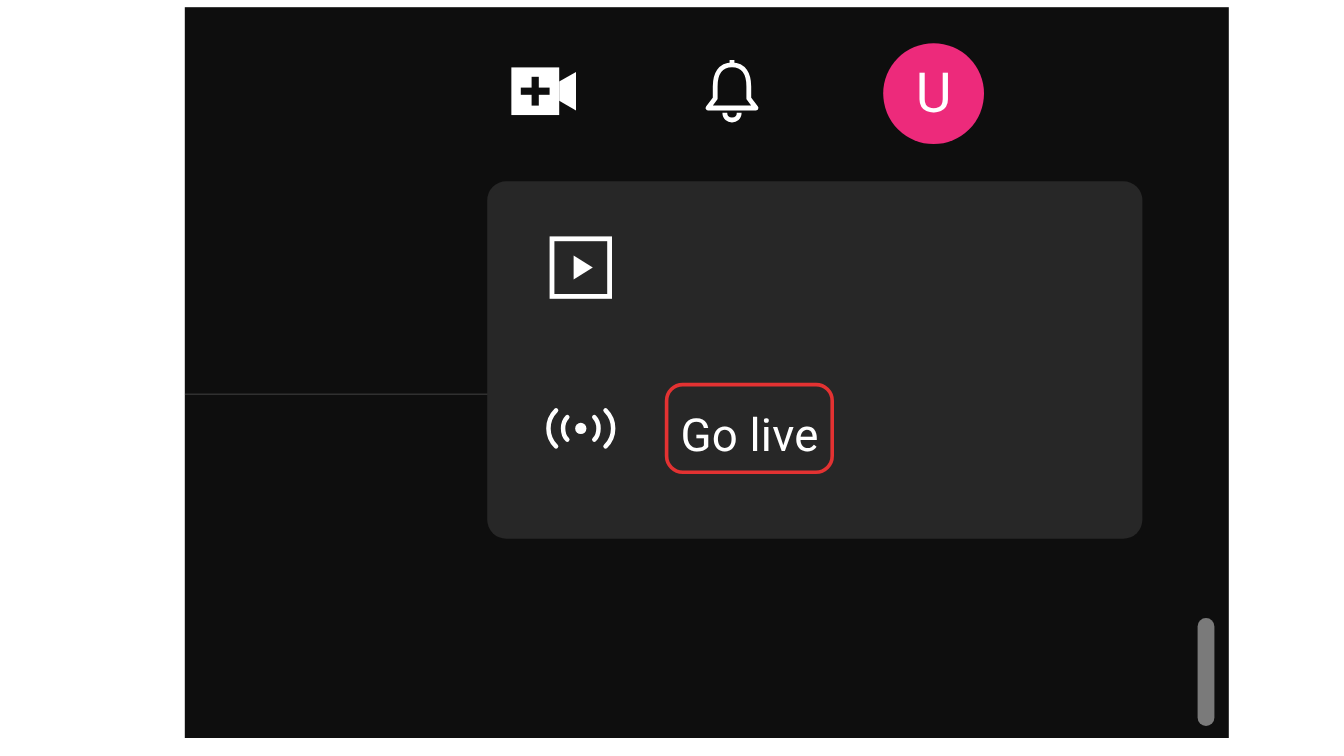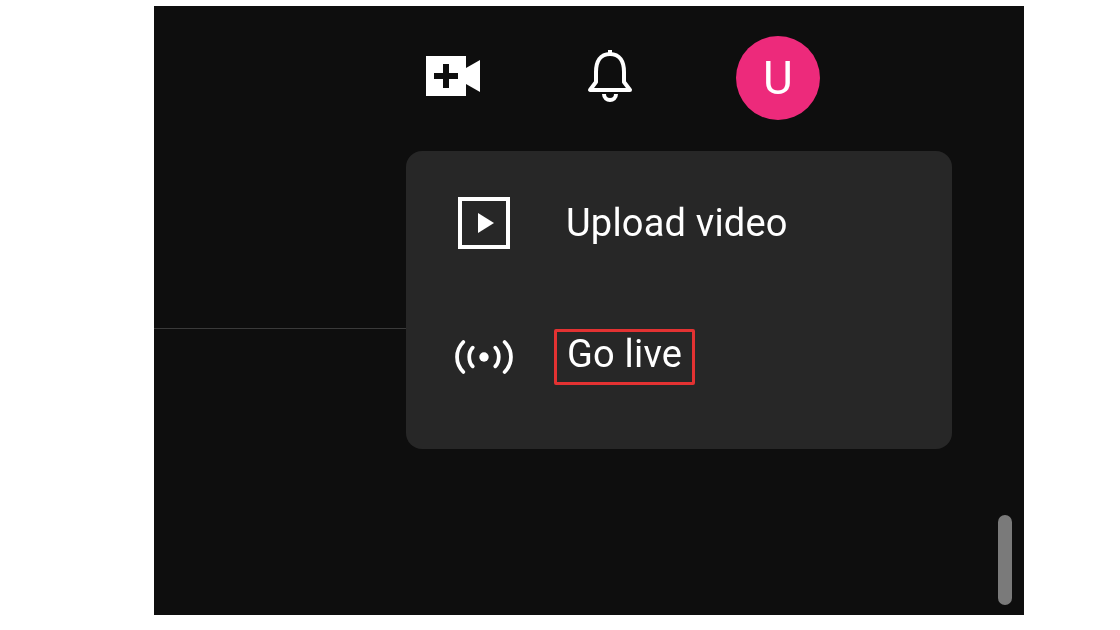--- a/index.html
+++ b/index.html
@@ -67,22 +67,22 @@
       width:60px; height:60px;
       display:flex; align-items:center; justify-content:center;
     }
     .menu-item .label {
       font-size:38px;
       font-weight:400;
       letter-spacing:0.2px;
     }
     .highlight-box {
       border:3px solid #e33232;
-      border-radius:2px;
-      padding:0 10px 6px 10px;
+      border-radius:15px;
+      padding:20px 10px 6px 10px;
       margin-left:-12px;
     }
     .divider {
       position:absolute;
       top:322px; left:0;
       width:257px; height:0;
       border-top:1px solid #3a3a3a;
     }
     .scrollbar {
       position:absolute;
@@ -126,21 +126,20 @@
 
   <div class="menu">
 
     <div class="menu-item">
       <span class="micon">
         <svg width="56" height="56" viewBox="0 0 56 56" fill="none" stroke="#ffffff" stroke-width="4">
           <rect x="4" y="4" width="48" height="48"></rect>
           <path d="M22 18 L38 28 L22 38 Z" fill="#ffffff" stroke="none"></path>
         </svg>
       </span>
-      <span class="label">Upload video</span>
     </div>
 
     <div class="menu-item">
       <span class="micon">
         <svg width="64" height="44" viewBox="0 0 64 44" fill="none" stroke="#ffffff" stroke-width="4" stroke-linecap="round">
           <circle cx="32" cy="22" r="5" fill="#ffffff" stroke="none"></circle>
           <path d="M20 12 C15 17 15 27 20 32"></path>
           <path d="M44 12 C49 17 49 27 44 32"></path>
           <path d="M10 6 C1 15 1 29 10 38"></path>
           <path d="M54 6 C63 15 63 29 54 38"></path>

